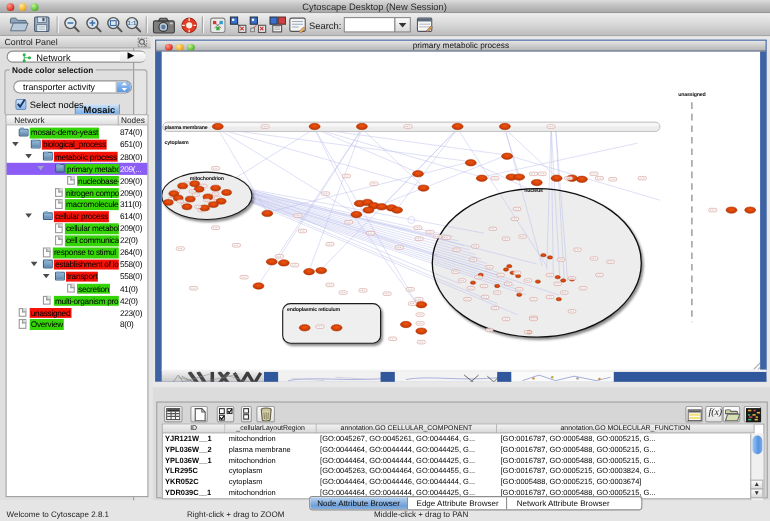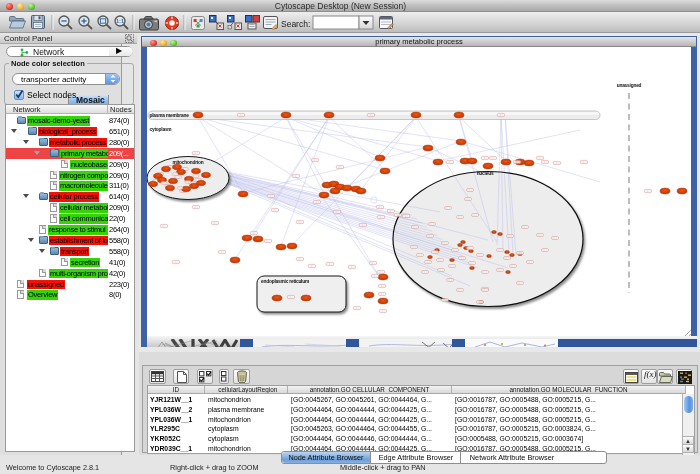--- a/index.html
+++ b/index.html
@@ -59,21 +59,21 @@
 #datapanel { left:139px; top:352px; width:561px; height:103px; background:#dcdcdc; }
 #dp-header { position:absolute; left:0; top:0; width:561px; height:11px;
   background:linear-gradient(#e8e8e8,#cacaca); border-bottom:1px solid #a8a8a8;
   font-size:8px; color:#222; padding-left:6px; line-height:11px; }
 #dp-body { position:absolute; left:3px; top:13px; width:556px; height:88px; background:#d6d6d6; border:1px solid #a0a0a0; }
 .dp-icon { position:absolute; top:3px; width:16px; height:15px; background:linear-gradient(#fdfdfd,#e3e3e3); border:1px solid #9f9f9f; border-radius:2px; }
 #dp-table { position:absolute; left:4px; top:19px; width:548px; height:69px; background:#fff; border:1px solid #a0a0a0; }
 .th { position:absolute; top:0; height:8px; background:linear-gradient(#f2f2f2,#d9d9d9); border-right:1px solid #b0b0b0; border-bottom:1px solid #a8a8a8; font-size:6.3px; color:#111; text-align:center; line-height:8.5px; overflow:hidden; }
 .td { position:absolute; height:10px; font-size:6.8px; line-height:10px; color:#000; white-space:nowrap; overflow:hidden; }
 
-#bottomtabs { z-index:30; left:281px; top:451px; width:326px; height:13px; background:#fff; border:1px solid #8e8e8e; border-radius:3px; font-size:7.3px; }
+#bottomtabs { z-index:30; left:281px; top:451px; width:303px; height:13px; background:#fff; border:1px solid #8e8e8e; border-radius:3px; font-size:7.3px; }
 
 #statusbar { left:0; top:455px; width:700px; height:19px; background:#e5e5e5; font-size:7.3px; color:#222; }
 </style>
 </head>
 <body>
 <div id="app">
 
   <div class="abs" id="titlebar">
     <div class="tl" style="left:6px; background:radial-gradient(circle at 35% 30%, #ff9a8a, #e33a2e 60%, #a01408);"></div>
     <div class="tl" style="left:17px; background:radial-gradient(circle at 35% 30%, #ffe9a0, #f6b42e 60%, #b97708);"></div>
@@ -253,21 +253,21 @@
             <span class="folder" style="left:22px;"></span>
             <span class="tlabel red" style="left:32px;">biological_process</span>
             <span class="tcount" style="color:#000;">651(0)</span>
           </div>
       <div class="trow" style="top:31.8px;">
             <span class="tri" style="left:17px;border-top-color:#4a4a4a;"></span>
             <span class="folder" style="left:33px;"></span>
             <span class="tlabel red" style="left:43px;">metabolic process</span>
             <span class="tcount" style="color:#000;">280(0)</span>
           </div>
-      <div class="trow" style="top:42.7px;background:#ef4444;">
+      <div class="trow" style="top:42.7px;background:#8b5cf6;">
             <span class="tri" style="left:28px;border-top-color:#9aa8c8;"></span>
             <span class="folder" style="left:44px;"></span>
             <span class="tlabel green" style="left:54px;width:48px;">primary metabo</span>
             <span class="tcount" style="color:#fff;">209(...</span>
           </div>
       <div class="trow" style="top:53.6px;">
             <span class="doc" style="left:55px;"></span>
             <span class="tlabel green" style="left:64px;width:38px;">nucleobase-</span>
             <span class="tcount" style="color:#000;">209(0)</span>
           </div>

